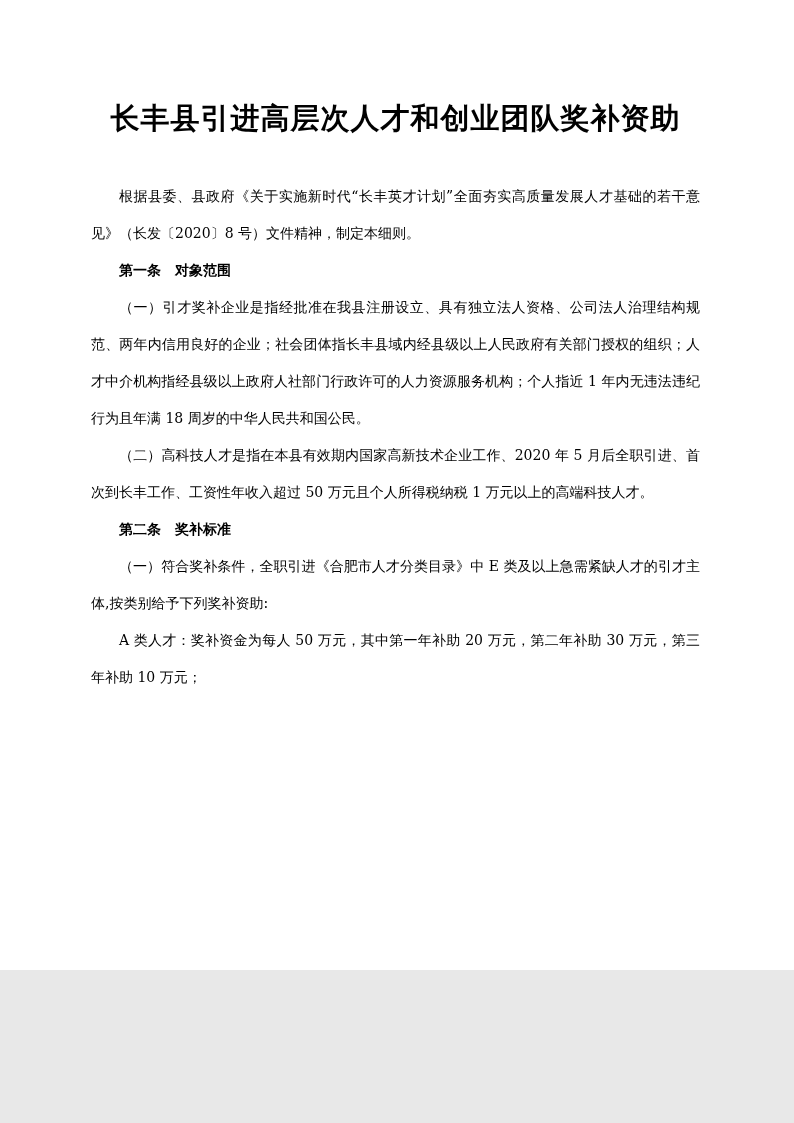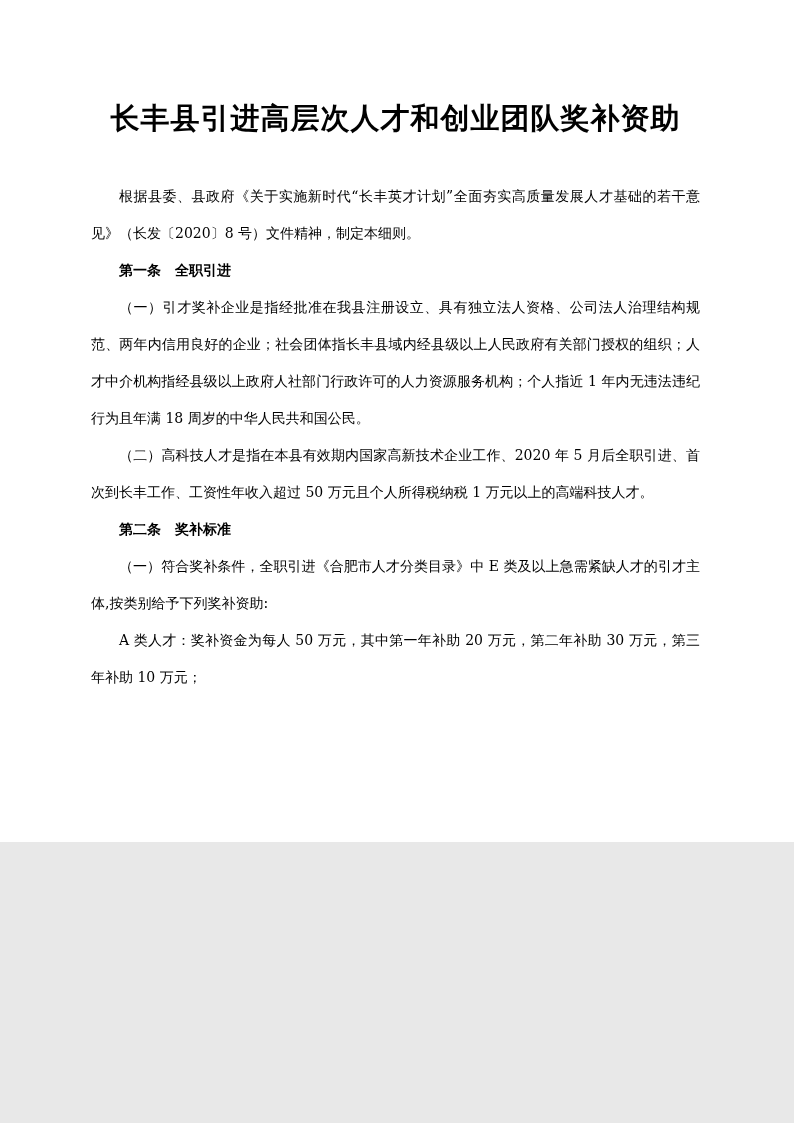--- a/index.html
+++ b/index.html
@@ -3,21 +3,21 @@
 <meta charset="utf-8">
 <style>
   html, body {
     margin: 0;
     padding: 0;
     background: #e8e8e8;
   }
   .page {
     position: relative;
     width: 794px;
-    height: 842px;
+    height: 970px;
     margin: 0 auto;
     background: #ffffff;
     color: #000000;
     font-family: "DejaVu Serif", serif;
     overflow: hidden;
     box-sizing: border-box;
   }
   .content {
     position: absolute;
     left: 91px;
@@ -64,21 +64,21 @@
 
 <div class="page">
   <div class="content">
 
     <div class="doc-title">
       <div>长丰县引进高层次人才和创业团队奖补资助</div>
     </div>
 
     <div class="doc-body">
       <p class="para">根据县委、县政府《关于实施新时代“长丰英才计划”全面夯实高质量发展人才基础的若干意见》（长发〔2020〕8 号）文件精神，制定本细则。</p>
-      <p class="para heading">第一条　全职引进</p>
+      <p class="para heading">第一条　对象范围</p>
       <p class="para">（一）引才奖补企业是指经批准在我县注册设立、具有独立法人资格、公司法人治理结构规范、两年内信用良好的企业；社会团体指长丰县域内经县级以上人民政府有关部门授权的组织；人才中介机构指经县级以上政府人社部门行政许可的人力资源服务机构；个人指近 1 年内无违法违纪行为且年满 18 周岁的中华人民共和国公民。</p>
       <p class="para">（二）高科技人才是指在本县有效期内国家高新技术企业工作、2020 年 5 月后全职引进、首次到长丰工作、工资性年收入超过 50 万元且个人所得税纳税 1 万元以上的高端科技人才。</p>
       <p class="para heading">第二条　奖补标准</p>
       <p class="para">（一）符合奖补条件，全职引进《合肥市人才分类目录》中 E 类及以上急需紧缺人才的引才主体,按类别给予下列奖补资助:</p>
       <p class="para">A 类人才：奖补资金为每人 50 万元，其中第一年补助 20 万元，第二年补助 30 万元，第三年补助 10 万元；</p>
     </div>
 
   </div>
 
   <div class="page-footer">- 2 -</div>

